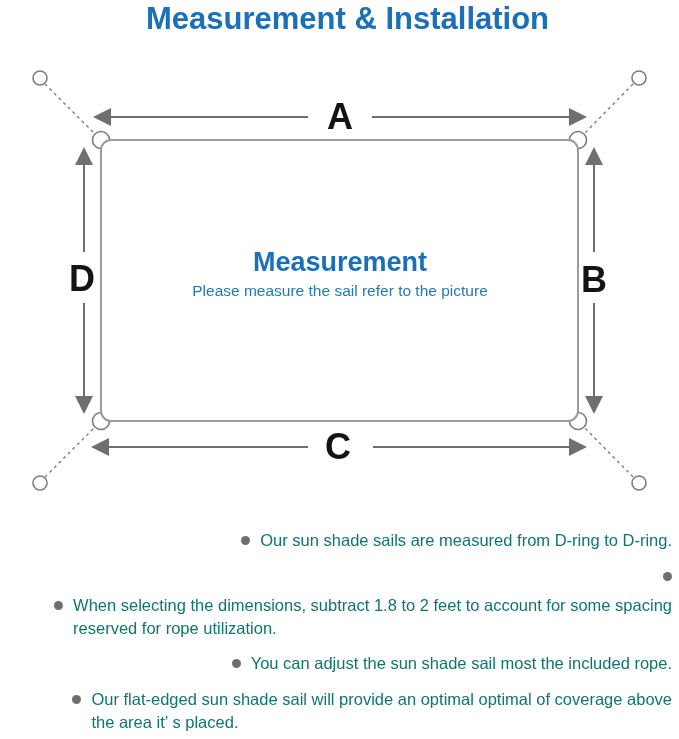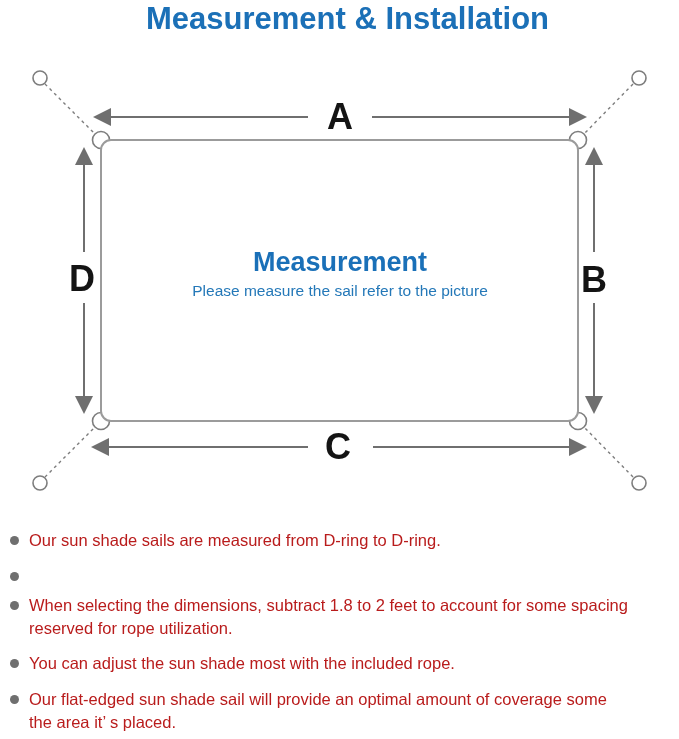--- a/index.html
+++ b/index.html
@@ -48,23 +48,24 @@
     top: 529px; left: 10px;
     width: 662px;
     margin: 0; padding: 0;
     list-style: none;
   }
   .note {
     display: flex;
     align-items: flex-start;
     gap: 10px;
     margin-bottom: 13px;
-    color: #b91c1c;
+    color: #0f766e;
     font-size: 16.5px;
     line-height: 1.38;
+    justify-content: flex-end;
   }
   .note-dot {
     flex: none;
     width: 9px; height: 9px;
     margin-top: 7px;
     border-radius: 50%;
     background: #6f6f6f;
   }
   .note-text { white-space: pre-line; }
 </style>
@@ -133,22 +134,22 @@
     <li class="note">
       <span class="note-dot"></span>
     </li>
     <li class="note">
       <span class="note-dot"></span>
       <span class="note-text">When selecting the dimensions, subtract 1.8 to 2 feet to account for some spacing
 reserved for rope utilization.</span>
     </li>
     <li class="note">
       <span class="note-dot"></span>
-      <span class="note-text">You can adjust the sun shade most with the included rope.</span>
+      <span class="note-text">You can adjust the sun shade sail most the included rope.</span>
     </li>
     <li class="note">
       <span class="note-dot"></span>
-      <span class="note-text">Our flat-edged sun shade sail will provide an optimal amount of coverage some
+      <span class="note-text">Our flat-edged sun shade sail will provide an optimal optimal of coverage above
 the area it’ s placed.</span>
     </li>
   </ul>
 
 </div>
 
 </body></html>

